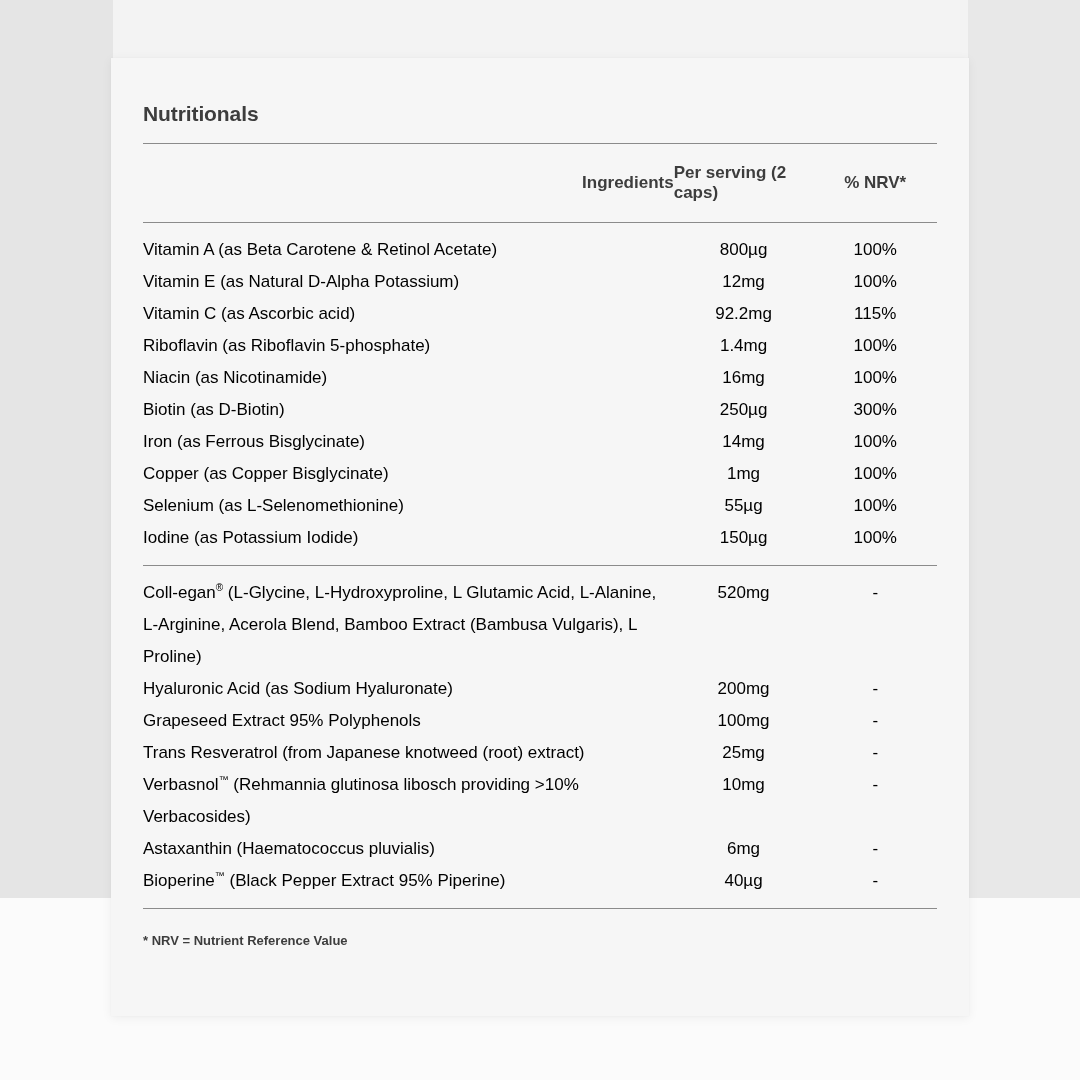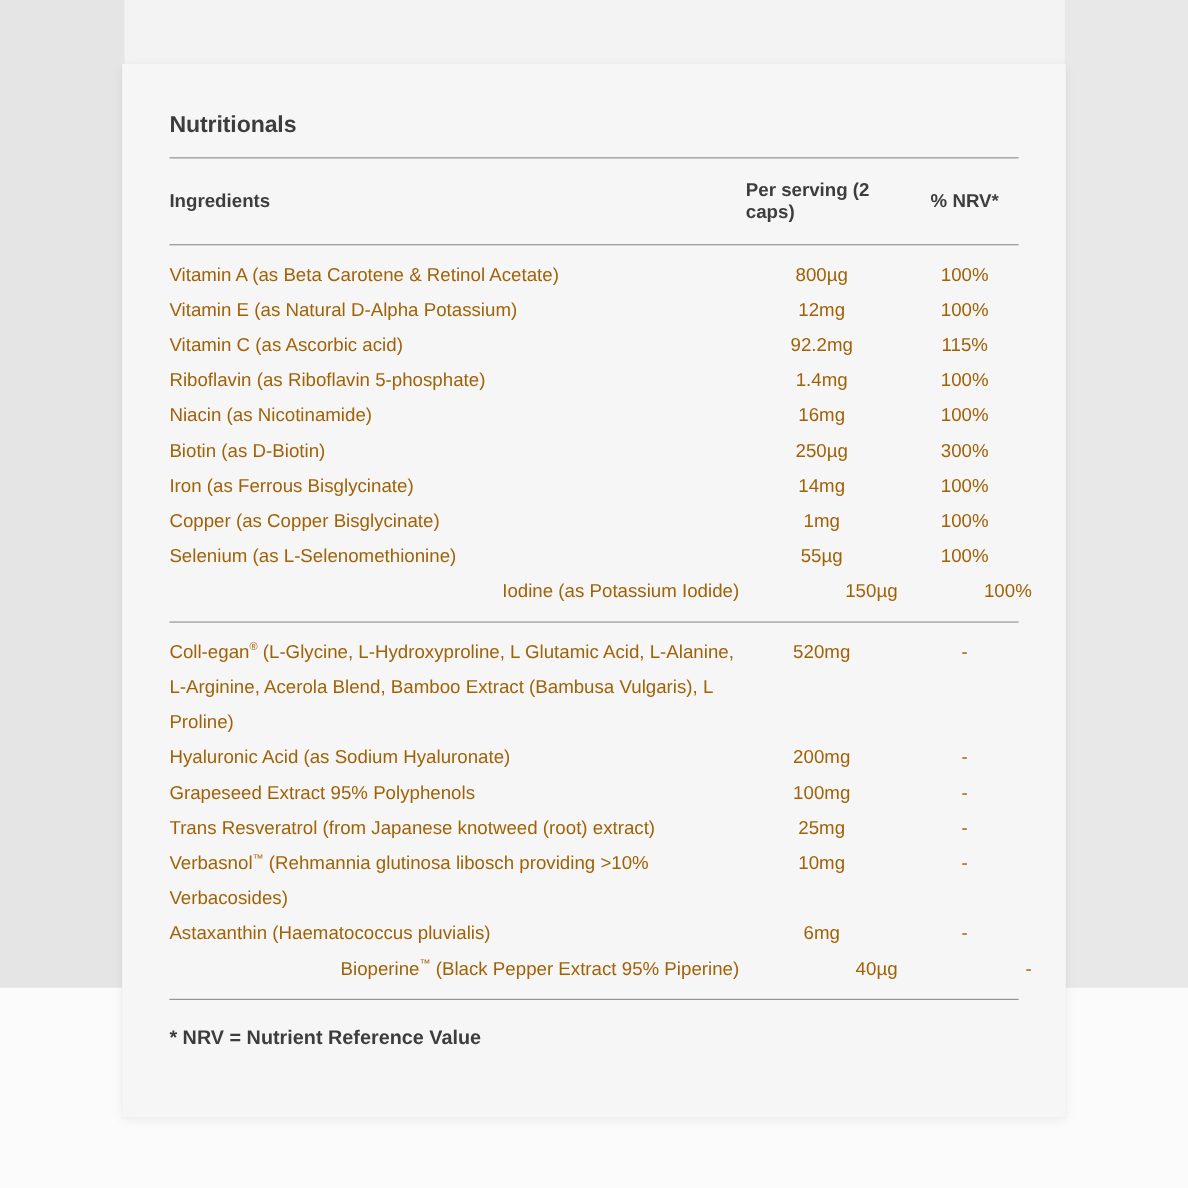--- a/index.html
+++ b/index.html
@@ -43,21 +43,21 @@
 
   
   #card {
     position: absolute;
     left: 111px;
     top: 58px;
     width: 858px;
     height: 958px;
     background: #f6f6f6;
     box-shadow: 0 2px 10px rgba(0,0,0,0.06), 0 0 1px rgba(0,0,0,0.05);
-    padding: 0 43px;
+    padding: 0 32px;
   }
 
   
   .card-title {
     font-size: 21px;
     font-weight: bold;
     color: #3d3d3d;
     letter-spacing: -0.1px;
     padding-top: 44px;
   }
@@ -82,41 +82,41 @@
   table.nutri col.c-amt  { width: 138px; }
   table.nutri col.c-nrv  { width: 122px; }
 
   table.nutri th {
     font-size: 17px;
     font-weight: bold;
     color: #3d3d3d;
     padding: 19px 0;
     vertical-align: middle;
   }
-  th.h-ing { text-align: left; }
+  th.h-ing { text-align: right; }
   th.h-amt { text-align: left; }
   th.h-nrv { text-align: center; }
 
   table.nutri td {
     font-size: 17px;
-    color: #a16207;
+    color: #000000;
     line-height: 32px;
     vertical-align: top;
     font-weight: normal;
   }
   td.d-ing { text-align: left; padding-right: 6px; }
   td.d-amt { text-align: center; }
   td.d-nrv { text-align: center; }
 
   .block-pad-top td    { padding-top: 11px; }
-  .block-pad-bottom td { padding-bottom: 11px; text-align: right; }
+  .block-pad-bottom td { padding-bottom: 11px; }
 
   
   .footnote {
-    font-size: 18px;
+    font-size: 13px;
     font-weight: bold;
     color: #3d3d3d;
     padding-top: 24px;
   }
 
   sup.reg { font-size: 10px; vertical-align: super; line-height: 0; }
 </style>
 </head>
 <body>
 

